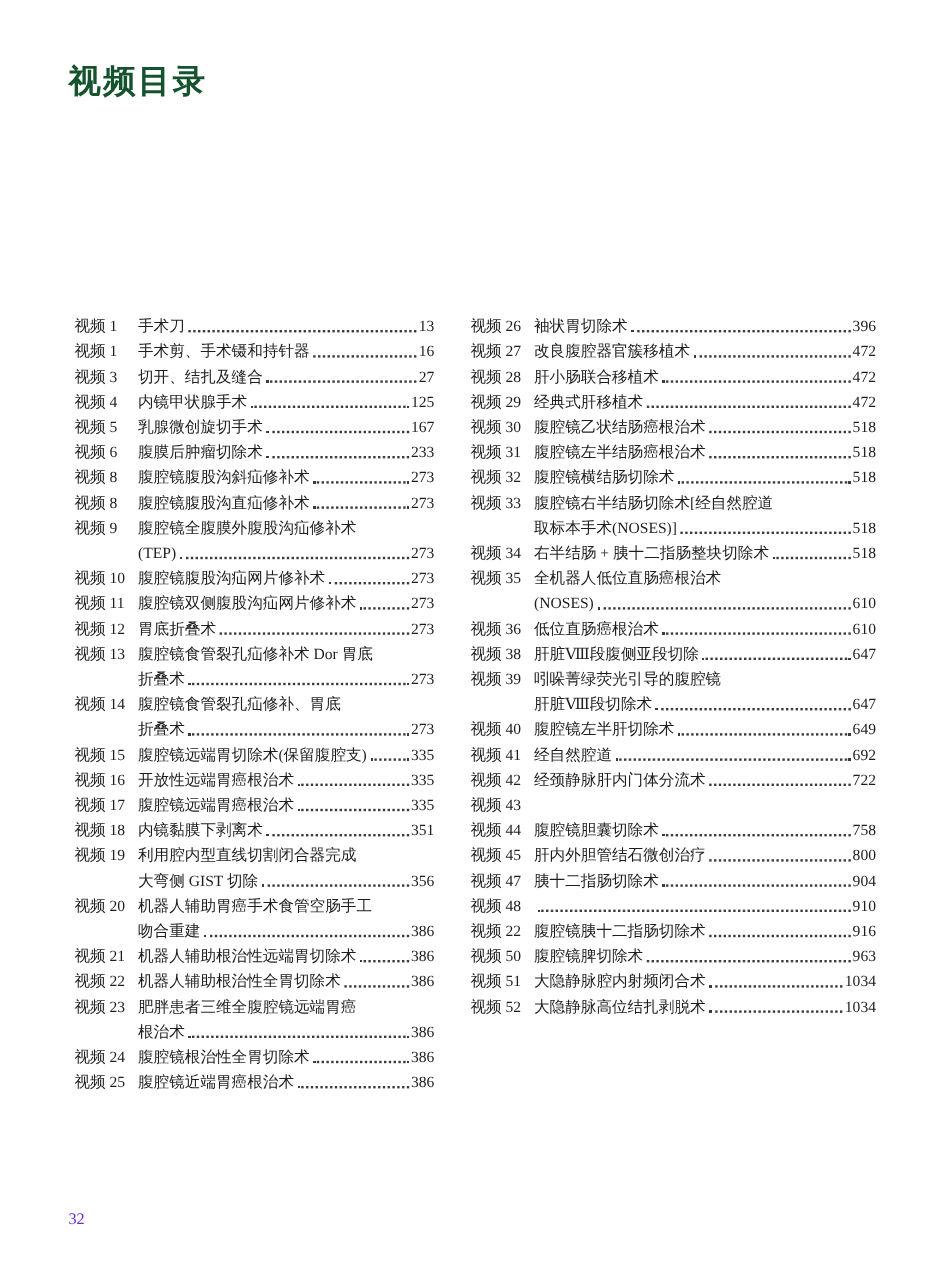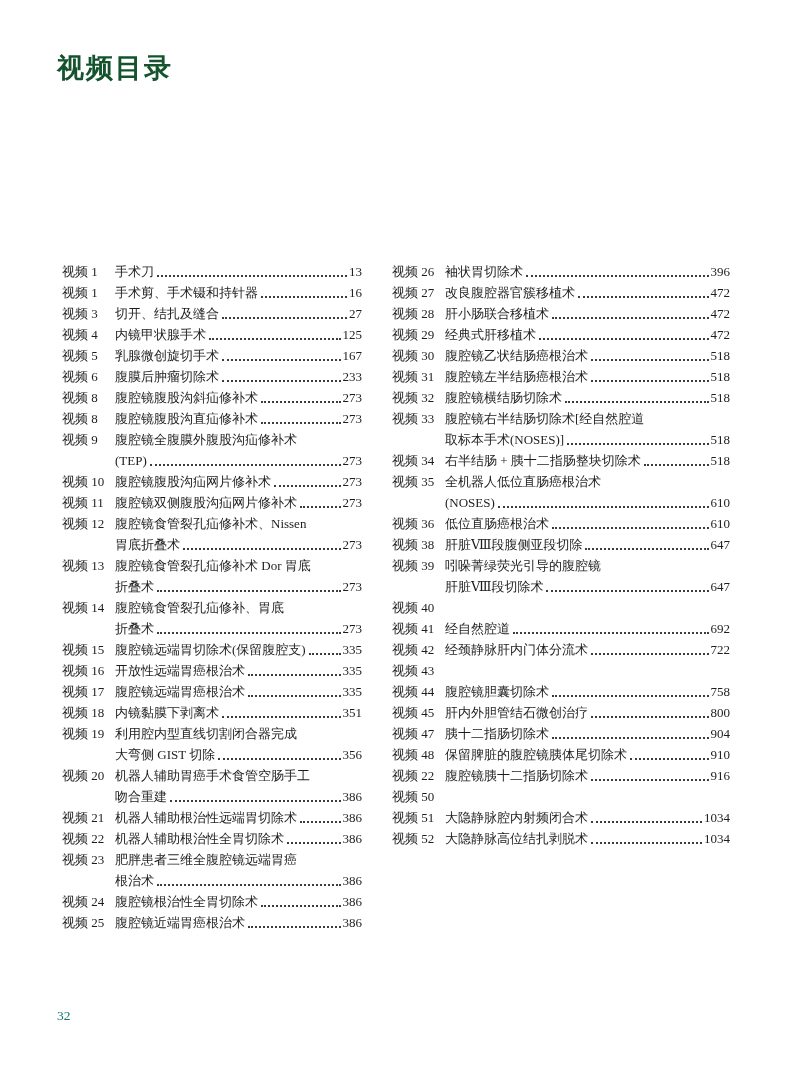--- a/index.html
+++ b/index.html
@@ -34,21 +34,21 @@
   .etext { white-space:nowrap; }
   .leader {
     flex:1 1 auto; min-width:8px; height:0;
     border-bottom:2px dotted #3c3c3c;
     align-self:flex-end;
     margin:0 2px 5px 3px;
   }
   .epg { white-space:nowrap; }
   .folio {
     position:absolute; left:57px; top:1008px;
-    font-size:13.5px; color:#0f766e;
+    font-size:13.5px; color:#6d28d9;
   }
 </style>
 </head>
 <body>
 
 <div class="page-root">
   <h1 class="doc-title">视频目录</h1>
 
   <div class="toc">
     <div class="col-left" id="col-left">
@@ -159,21 +159,20 @@
             <span class="eline elast">
               <span class="etext">腹腔镜双侧腹股沟疝网片修补术</span>
               <span class="leader"></span>
               <span class="epg">273</span>
             </span>
           </span>
         </div>
         <div class="entry">
           <span class="lab">视频 12</span>
           <span class="ebody">
-            <span class="eline"><span class="etext">腹腔镜食管裂孔疝修补术、Nissen</span></span>
             <span class="eline elast">
               <span class="etext">胃底折叠术</span>
               <span class="leader"></span>
               <span class="epg">273</span>
             </span>
           </span>
         </div>
         <div class="entry">
           <span class="lab">视频 13</span>
           <span class="ebody">
@@ -439,20 +438,27 @@
             <span class="eline"><span class="etext">吲哚菁绿荧光引导的腹腔镜</span></span>
             <span class="eline elast">
               <span class="etext">肝脏Ⅷ段切除术</span>
               <span class="leader"></span>
               <span class="epg">647</span>
             </span>
           </span>
         </div>
         <div class="entry">
           <span class="lab">视频 40</span>
+          <span class="ebody">
+            <span class="eline elast">
+              <span class="etext">腹腔镜左半肝切除术</span>
+              <span class="leader"></span>
+              <span class="epg">649</span>
+            </span>
+          </span>
         </div>
         <div class="entry">
           <span class="lab">视频 41</span>
           <span class="ebody">
             <span class="eline elast">
               <span class="etext">经自然腔道</span>
               <span class="leader"></span>
               <span class="epg">692</span>
             </span>
           </span>
@@ -497,38 +503,44 @@
               <span class="etext">胰十二指肠切除术</span>
               <span class="leader"></span>
               <span class="epg">904</span>
             </span>
           </span>
         </div>
         <div class="entry">
           <span class="lab">视频 48</span>
           <span class="ebody">
             <span class="eline elast">
-              <span class="etext">保留脾脏的腹腔镜胰体尾切除术</span>
               <span class="leader"></span>
               <span class="epg">910</span>
             </span>
           </span>
         </div>
         <div class="entry">
           <span class="lab">视频 22</span>
           <span class="ebody">
             <span class="eline elast">
               <span class="etext">腹腔镜胰十二指肠切除术</span>
               <span class="leader"></span>
               <span class="epg">916</span>
             </span>
           </span>
         </div>
         <div class="entry">
           <span class="lab">视频 50</span>
+          <span class="ebody">
+            <span class="eline elast">
+              <span class="etext">腹腔镜脾切除术</span>
+              <span class="leader"></span>
+              <span class="epg">963</span>
+            </span>
+          </span>
         </div>
         <div class="entry">
           <span class="lab">视频 51</span>
           <span class="ebody">
             <span class="eline elast">
               <span class="etext">大隐静脉腔内射频闭合术</span>
               <span class="leader"></span>
               <span class="epg">1034</span>
             </span>
           </span>

